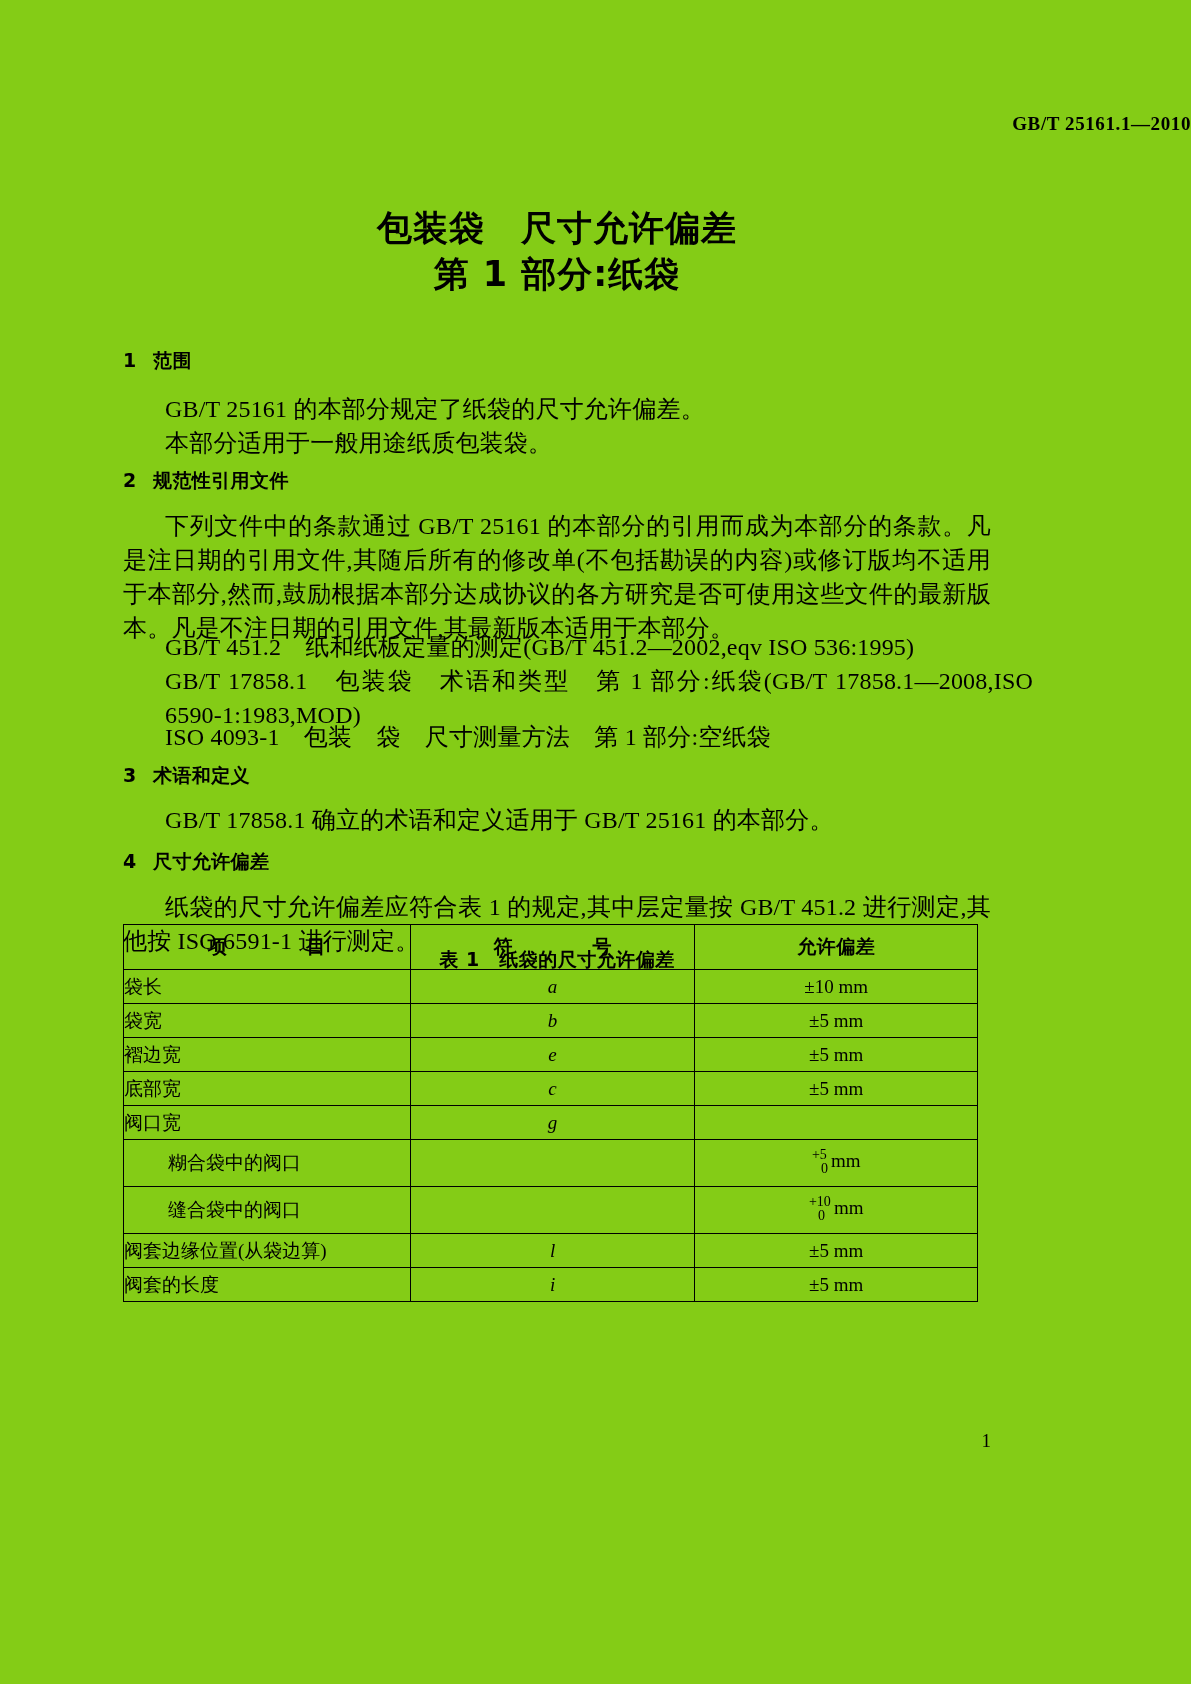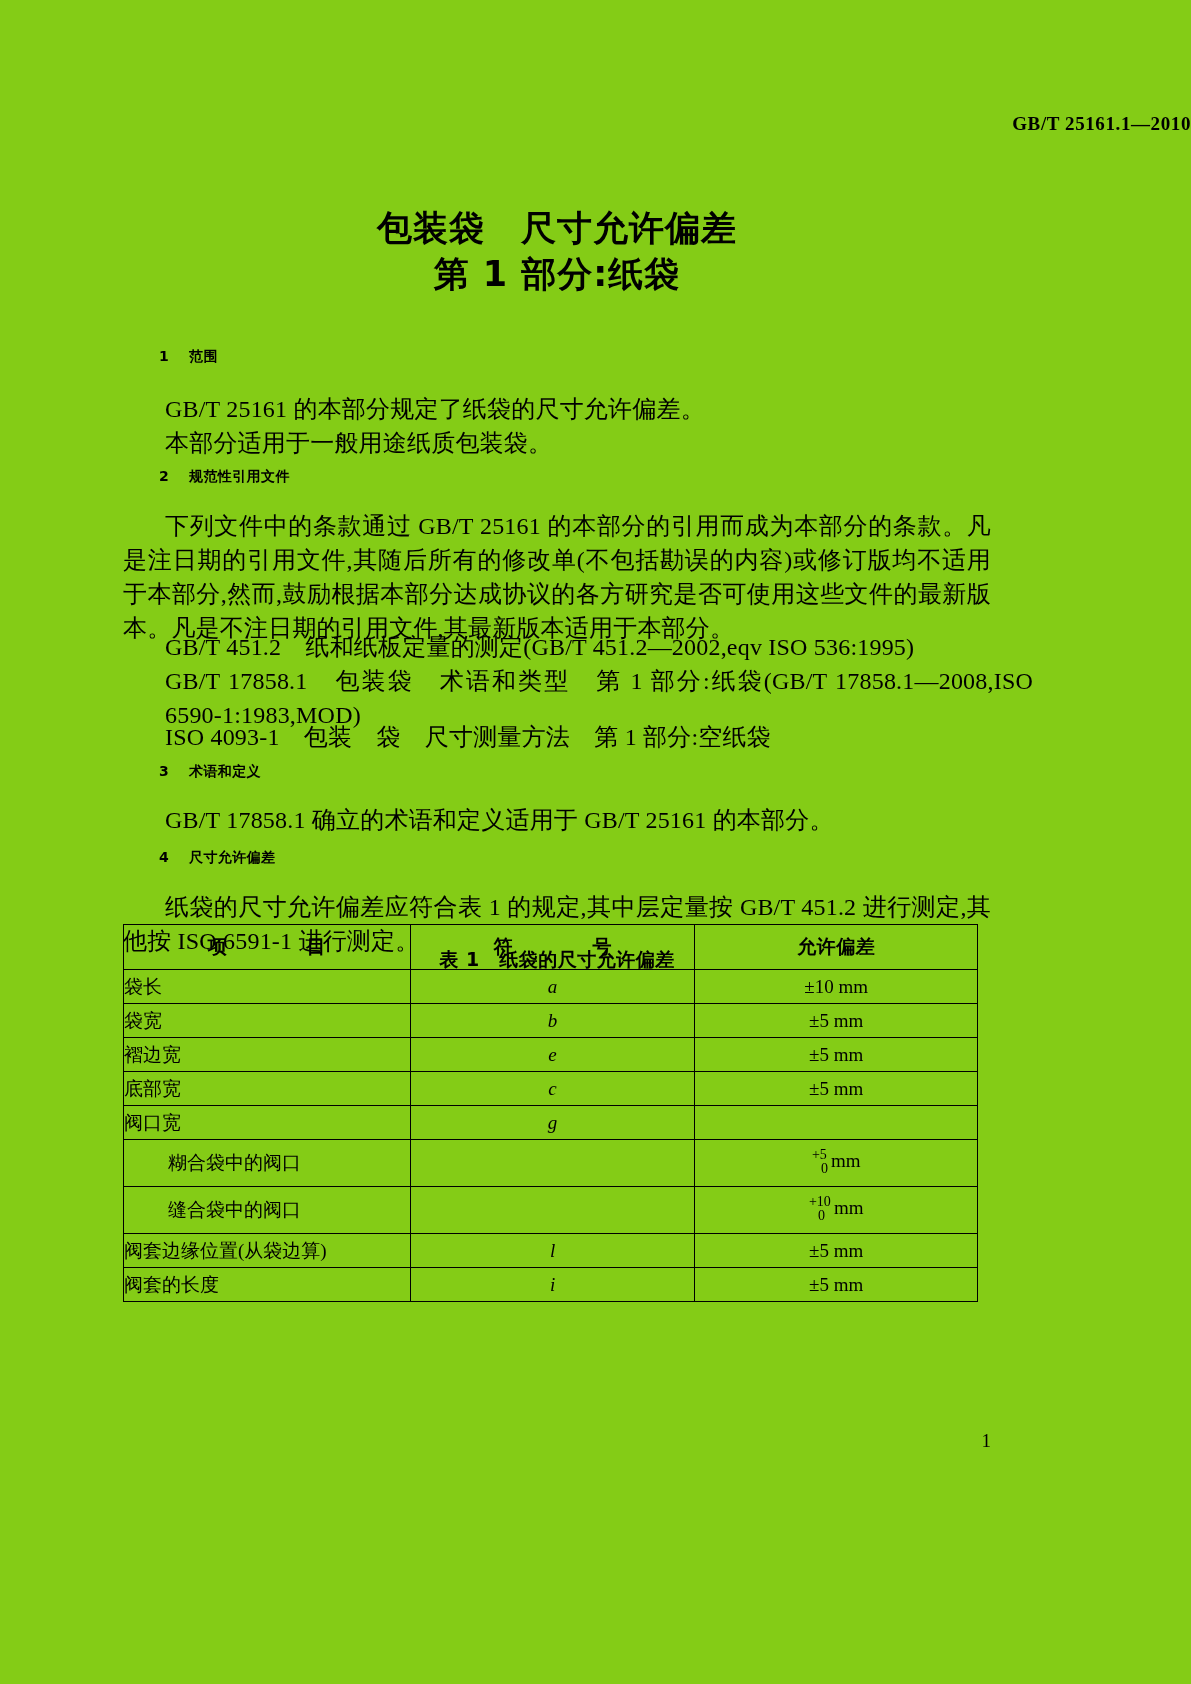--- a/index.html
+++ b/index.html
@@ -54,23 +54,22 @@
     letter-spacing: 1px;
   }
   .doc-title .line2 {
     display: block;
   }
 
   
   .sec {
     font-family: "DejaVu Sans", "Liberation Sans", sans-serif;
     font-weight: bold;
-    font-size: 14px;
+    font-size: 19px;
     letter-spacing: 0.4px;
-    margin-left: 36px;
   }
   .sec .num {
     display: inline-block;
     width: 30px;
   }
 
   
   .para {
     font-family: "Liberation Serif", "DejaVu Serif", serif;
     font-size: 24px;

